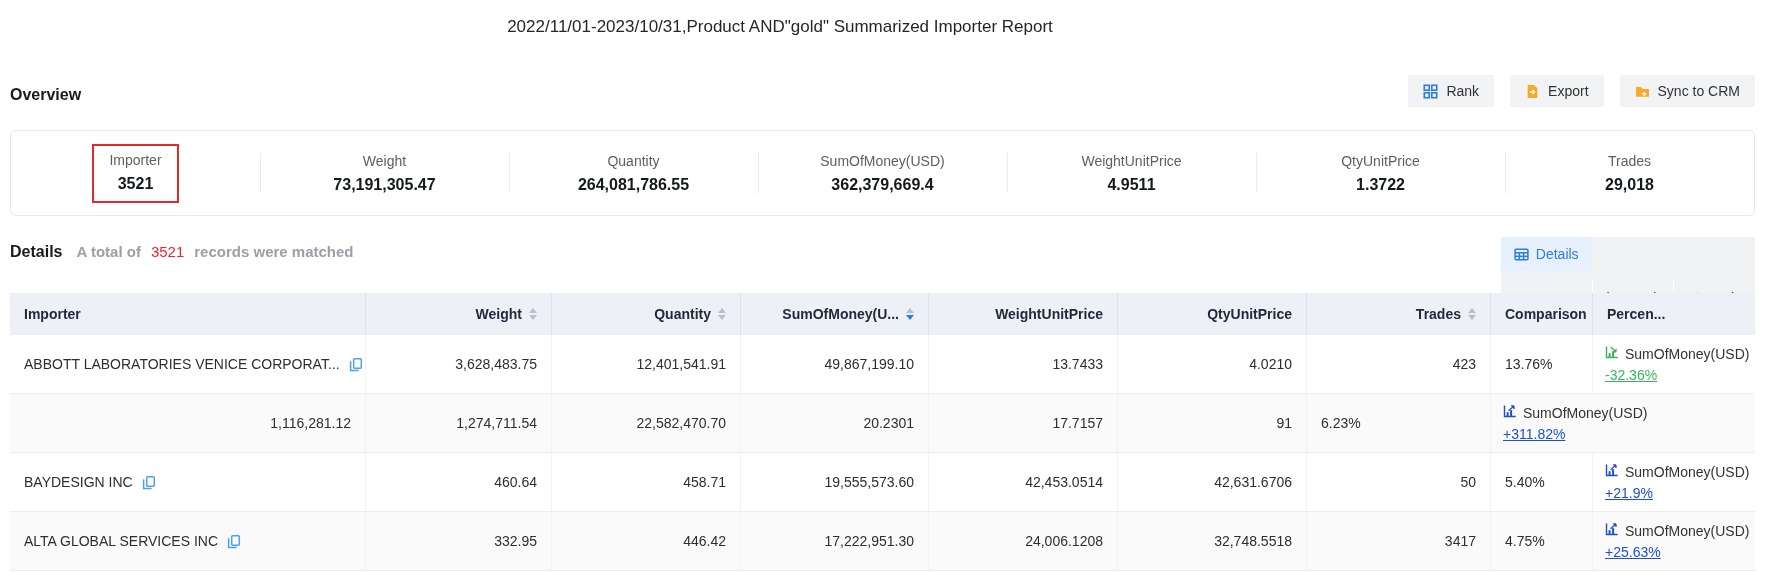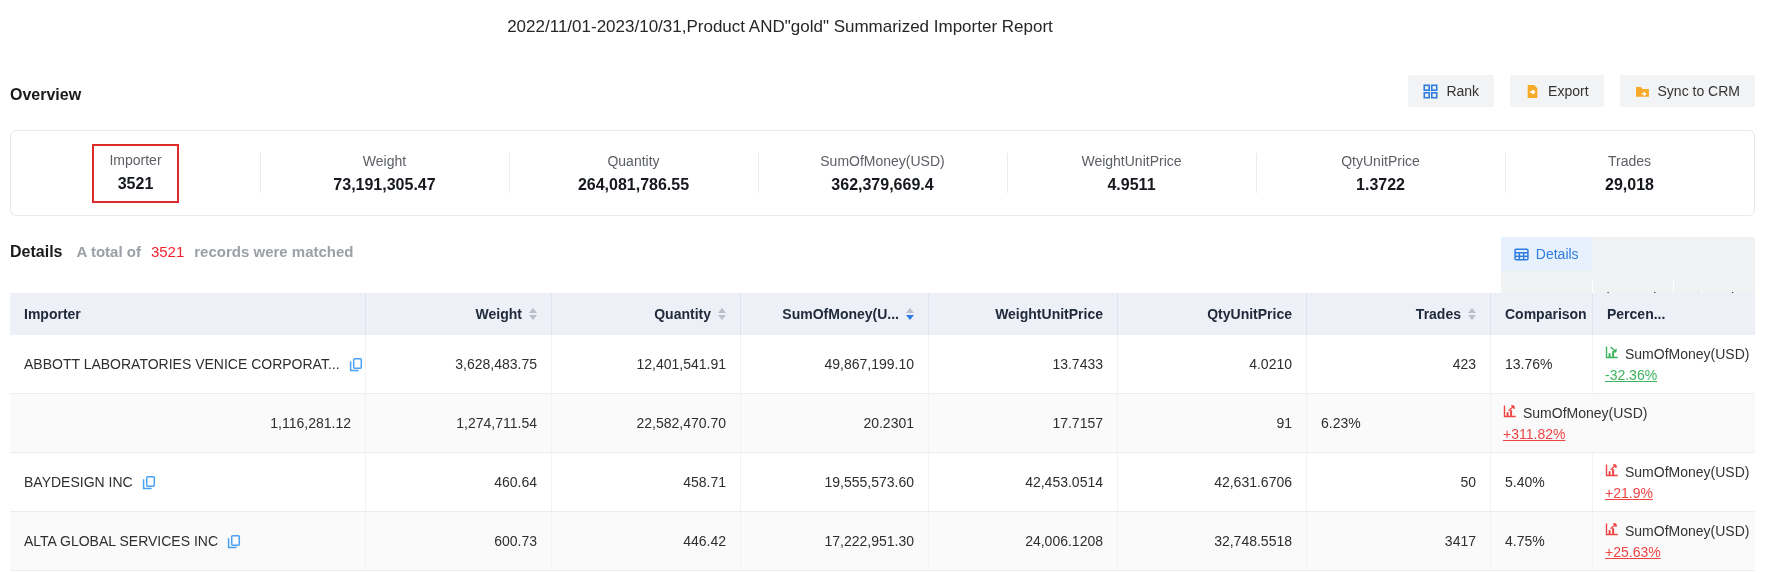--- a/index.html
+++ b/index.html
@@ -58,21 +58,21 @@
   .trow > div { height:100%; display:flex; align-items:center; padding:12px 14px; white-space:nowrap; overflow:hidden; }
   .trow > div + div { border-left:1px solid #f1f2f4; }
   .td-num { justify-content:flex-end; }
   .importer-cell { gap:8px; }
   .importer-cell .copy { flex:0 0 auto; cursor:pointer; display:flex; }
 
   .cmp-cell { flex-direction:column; align-items:flex-start !important; justify-content:center; padding:0 12px !important; overflow:visible !important; }
   .cmp-top { display:flex; align-items:center; gap:6px; color:#333; line-height:22px; }
   .cmp-change { line-height:20px;text-decoration:underline; }
   .dir-down .trend-icon, .dir-down .cmp-change { color:#3bb35c; }
-  .dir-up   .trend-icon, .dir-up   .cmp-change { color:#ef4444; }
+  .dir-up   .trend-icon, .dir-up   .cmp-change { color:#1d4ed8; }
   .trend-icon { display:block; }
   .trend-arrow { transform-box:fill-box; transform-origin:center; }
   .dir-down .trend-arrow { transform:scaleY(-1); }
 </style>
 </head>
 <body>
 
 <div class="page-title">2022/11/01-2023/10/31,Product AND"gold" Summarized Importer Report</div>
 
 <div class="overview-heading">Overview</div>
@@ -330,21 +330,21 @@
       <span>ALTA GLOBAL SERVICES INC</span>
       <span class="copy">
           <svg width="15" height="15" viewBox="0 0 15 15">
             <g fill="none" stroke="#4aa0f2" stroke-width="1.5">
               <rect x="5.7" y="1.7" width="7.6" height="9.6" rx="1"></rect>
               <path d="M10.6 13.4 H2.6 V4.2"></path>
             </g>
           </svg>
         </span>
     </div>
-    <div class="td-num">600.73</div>
+    <div class="td-num">332.95</div>
     <div class="td-num">446.42</div>
     <div class="td-num">17,222,951.30</div>
     <div class="td-num">24,006.1208</div>
     <div class="td-num">32,748.5518</div>
     <div class="td-num">3417</div>
     <div>4.75%</div>
     <div class="cmp-cell dir-up">
       <span class="cmp-top">
         <span class="trend-icon"><svg width="14" height="14" viewBox="0 0 14 14">
               <path d="M1.5 1.5 V12.5 H12.7" stroke="currentColor" stroke-width="1.4" fill="none"></path>

